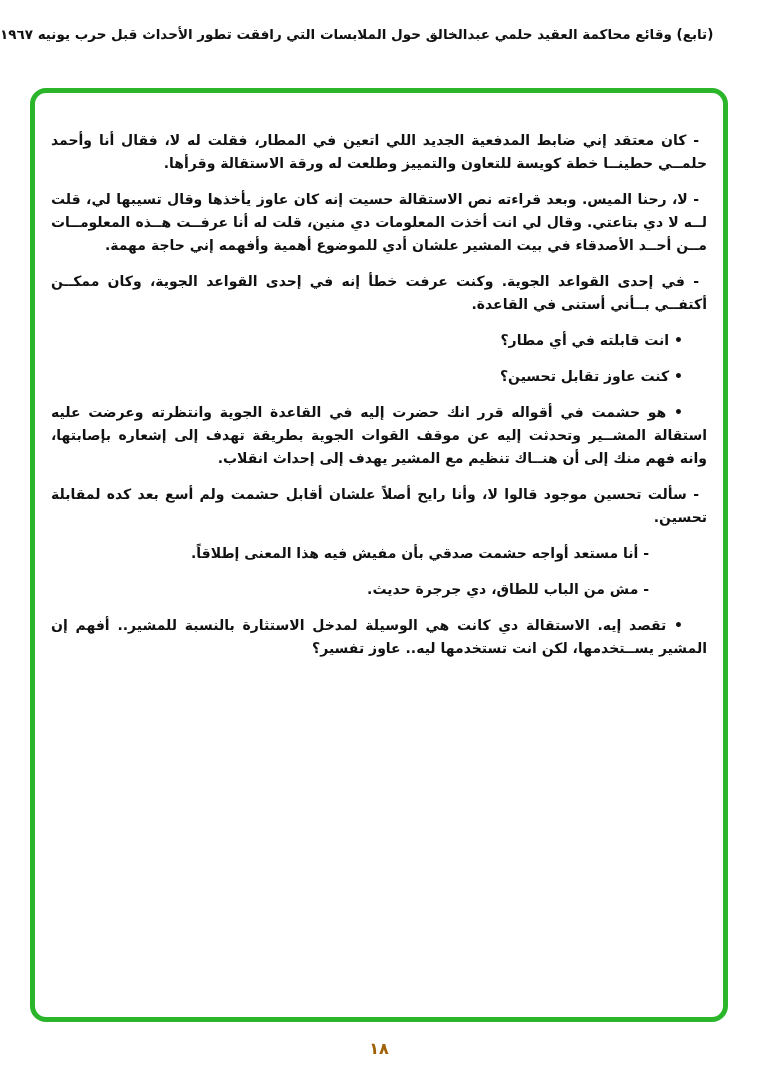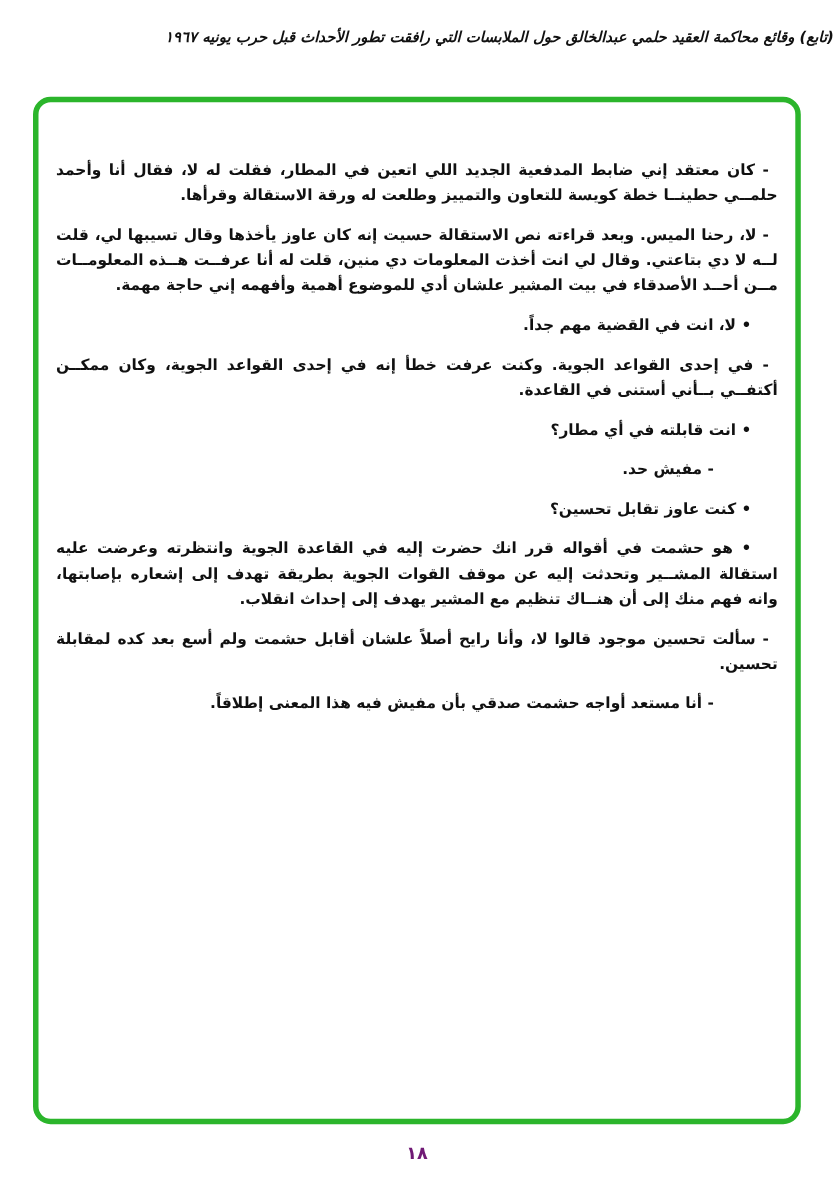--- a/index.html
+++ b/index.html
@@ -13,42 +13,40 @@
     background: #ffffff;
     font-family: "DejaVu Sans", sans-serif;
     color: #111111;
     overflow: hidden;
   }
   .page-header {
     position: absolute;
     top: 26px;
     left: 0;
     width: 100%;
-    text-align: right;
+    text-align: left;
     direction: rtl;
     font-size: 13.5px;
     font-weight: bold;
     color: #111111;
-    font-style: italic;
   }
   .green-frame {
     position: absolute;
     left: 30px;
     top: 88px;
     width: 688px;
     height: 924px;
     border: 5px solid #2bb52b;
     border-radius: 16px;
     overflow: hidden;
     background: #ffffff;
   }
   .dialogue {
     padding: 36px 16px 14px 16px;
     direction: rtl;
-    margin-top: 15px;
   }
   .line {
     margin: 0 0 13px 0;
     text-align: justify;
     direction: rtl;
     font-weight: bold;
     font-size: 14px;
     line-height: 23px;
     color: #111111;
   }
@@ -59,36 +57,36 @@
     display: inline;
   }
   .page-number {
     position: absolute;
     bottom: 20px;
     left: 0;
     width: 100%;
     text-align: center;
     font-size: 16px;
     font-weight: bold;
-    color: #701a75;
+    color: #a16207;
   }
 </style>
 </head>
 <body>
 
 <div class="page-header">(تابع) وقائع محاكمة العقيد حلمي عبدالخالق حول الملابسات التي رافقت تطور الأحداث قبل حرب يونيه ١٩٦٧</div>
 
 <div class="green-frame" style="border-color: rgb(43, 181, 43);">
   <div class="dialogue">
       <p class="line level-0"><span class="marker">-</span><span>&nbsp;كان معتقد إني ضابط المدفعية الجديد اللي اتعين في المطار، فقلت له لا، فقال أنا وأحمد حلمــي حطينــا خطة كويسة للتعاون والتمييز وطلعت له ورقة الاستقالة وقرأها.</span></p>
       <p class="line level-0"><span class="marker">-</span><span>&nbsp;لا، رحنا الميس. وبعد قراءته نص الاستقالة حسيت إنه كان عاوز يأخذها وقال تسيبها لي، قلت لــه لا دي بتاعتي. وقال لي انت أخذت المعلومات دي منين، قلت له أنا عرفــت هــذه المعلومــات مــن أحــد الأصدقاء في بيت المشير علشان أدي للموضوع أهمية وأفهمه إني حاجة مهمة.</span></p>
-      <p class="line level-1"><span class="marker">•</span><span>&nbsp;لا، انت في القضية مهم جداً.</span></p>
       <p class="line level-0"><span class="marker">-</span><span>&nbsp;في إحدى القواعد الجوية. وكنت عرفت خطأ إنه في إحدى القواعد الجوية، وكان ممكــن أكتفــي بــأني أستنى في القاعدة.</span></p>
       <p class="line level-1"><span class="marker">•</span><span>&nbsp;انت قابلته في أي مطار؟</span></p>
-      <p class="line level-2"><span class="marker">-</span><span>&nbsp;مفيش حد.</span></p>
       <p class="line level-1"><span class="marker">•</span><span>&nbsp;كنت عاوز تقابل تحسين؟</span></p>
       <p class="line level-1"><span class="marker">•</span><span>&nbsp;هو حشمت في أقواله قرر انك حضرت إليه في القاعدة الجوية وانتظرته وعرضت عليه استقالة المشــير وتحدثت إليه عن موقف القوات الجوية بطريقة تهدف إلى إشعاره بإصابتها، وانه فهم منك إلى أن هنــاك تنظيم مع المشير يهدف إلى إحداث انقلاب.</span></p>
       <p class="line level-0"><span class="marker">-</span><span>&nbsp;سألت تحسين موجود قالوا لا، وأنا رايح أصلاً علشان أقابل حشمت ولم أسع بعد كده لمقابلة تحسين.</span></p>
       <p class="line level-2"><span class="marker">-</span><span>&nbsp;أنا مستعد أواجه حشمت صدقي بأن مفيش فيه هذا المعنى إطلاقاً.</span></p>
+      <p class="line level-2"><span class="marker">-</span><span>&nbsp;مش من الباب للطاق، دي جرجرة حديث.</span></p>
+      <p class="line level-1"><span class="marker">•</span><span>&nbsp;تقصد إيه. الاستقالة دي كانت هي الوسيلة لمدخل الاستثارة بالنسبة للمشير.. أفهم إن المشير يســتخدمها، لكن انت تستخدمها ليه.. عاوز تفسير؟</span></p>
     </div>
 </div>
 
 <div class="page-number">١٨</div>
 
 </body></html>

